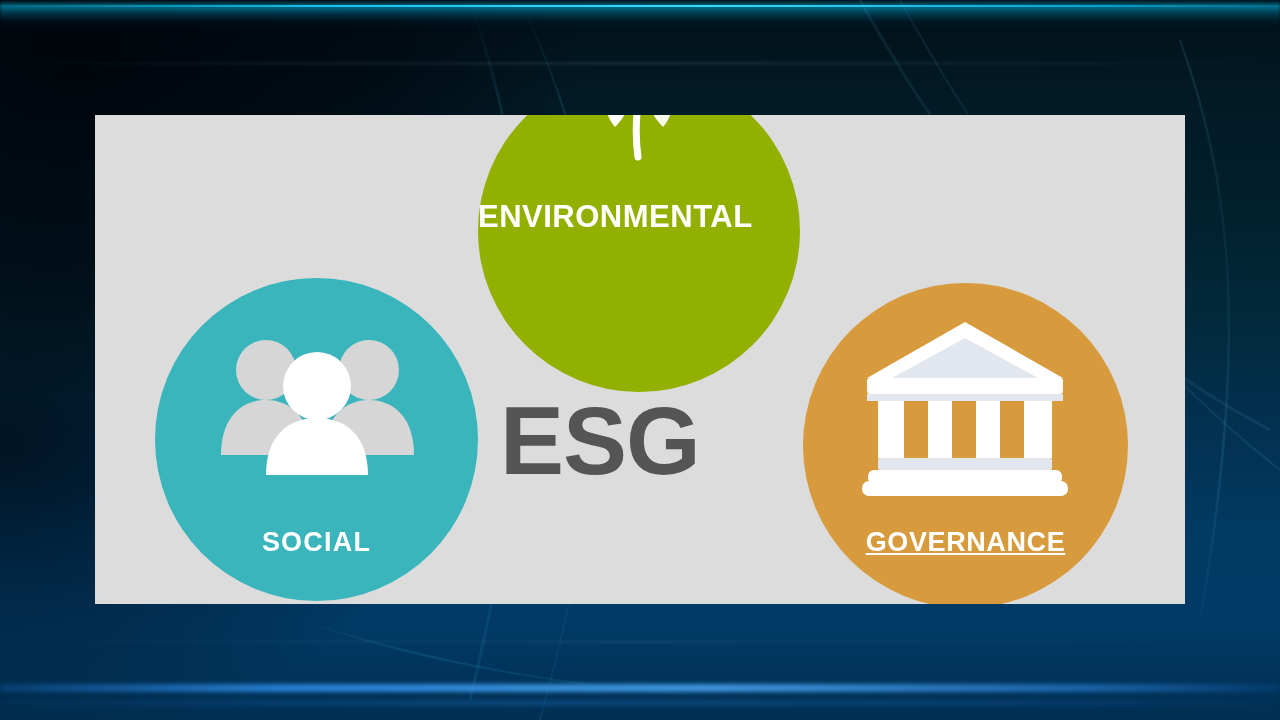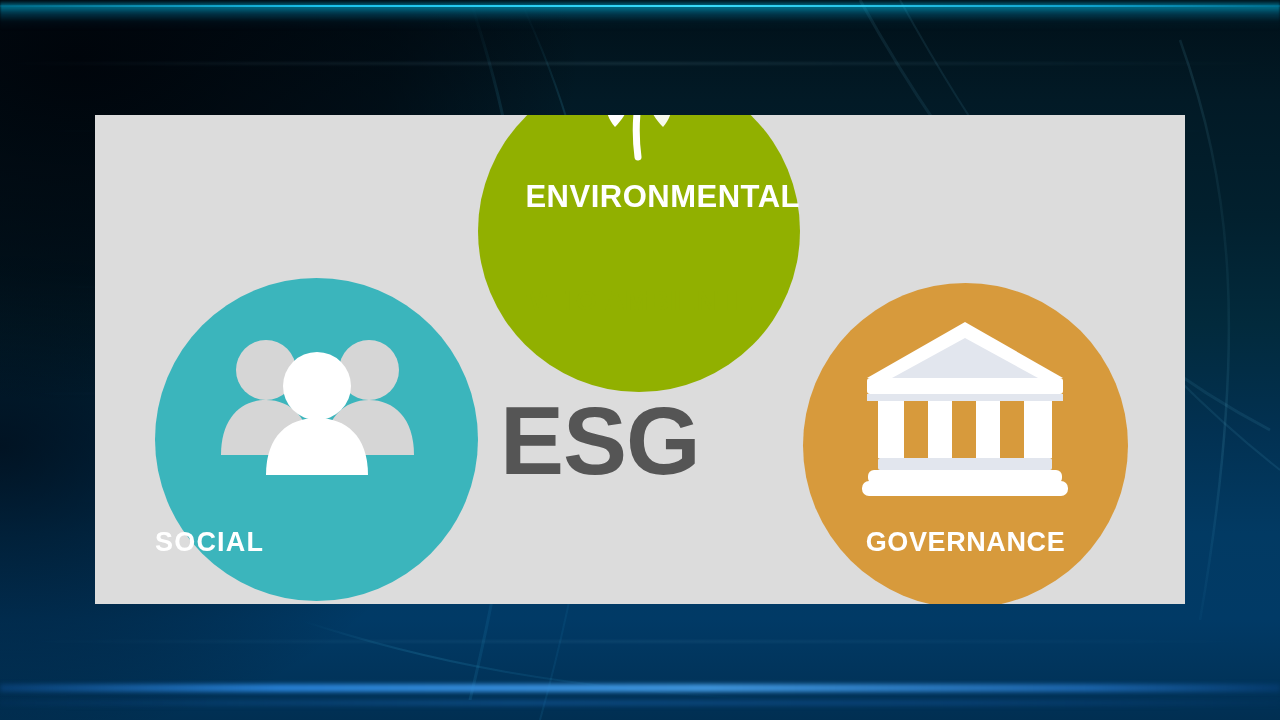--- a/index.html
+++ b/index.html
@@ -141,23 +141,23 @@
     left: 383px;          
     top: -45px;           
     width: 322px;
     height: 322px;
     background: #91b000;
   }
 
   #env-label {
     position: absolute;
     left: 383px;
-    top: 64px;
+    top: 84px;
     width: 322px;
-    text-align: right;
+    text-align: left;
     color: #ffffff;
     font-size: 31px;
     font-weight: 700;
     letter-spacing: 0.5px;
     white-space: nowrap;
   }
 
   #env-sublabel {
     position: absolute;
     left: 383px;
@@ -178,20 +178,21 @@
     width: 323px;
     height: 323px;
     background: #3bb5bc;
   }
 
   #soc-label {
     position: absolute;
     left: 60px;
     top: 412px;
     width: 323px;
+    text-align: center;
     color: #ffffff;
     font-size: 27px;
     font-weight: 700;
     letter-spacing: 1.2px;
     white-space: nowrap;
   }
 
   
   #gov-circle {
     left: 708px;          
@@ -205,20 +206,21 @@
     position: absolute;
     left: 708px;
     top: 412px;
     width: 325px;
     text-align: center;
     color: #ffffff;
     font-size: 27px;
     font-weight: 700;
     letter-spacing: 0.6px;
     white-space: nowrap;
+    text-decoration: underline;
   }
 
   
   #esg-word {
     position: absolute;
     left: 405px;
     top: 278px;
     width: 280px;
     text-align: left;
     color: #555555;

